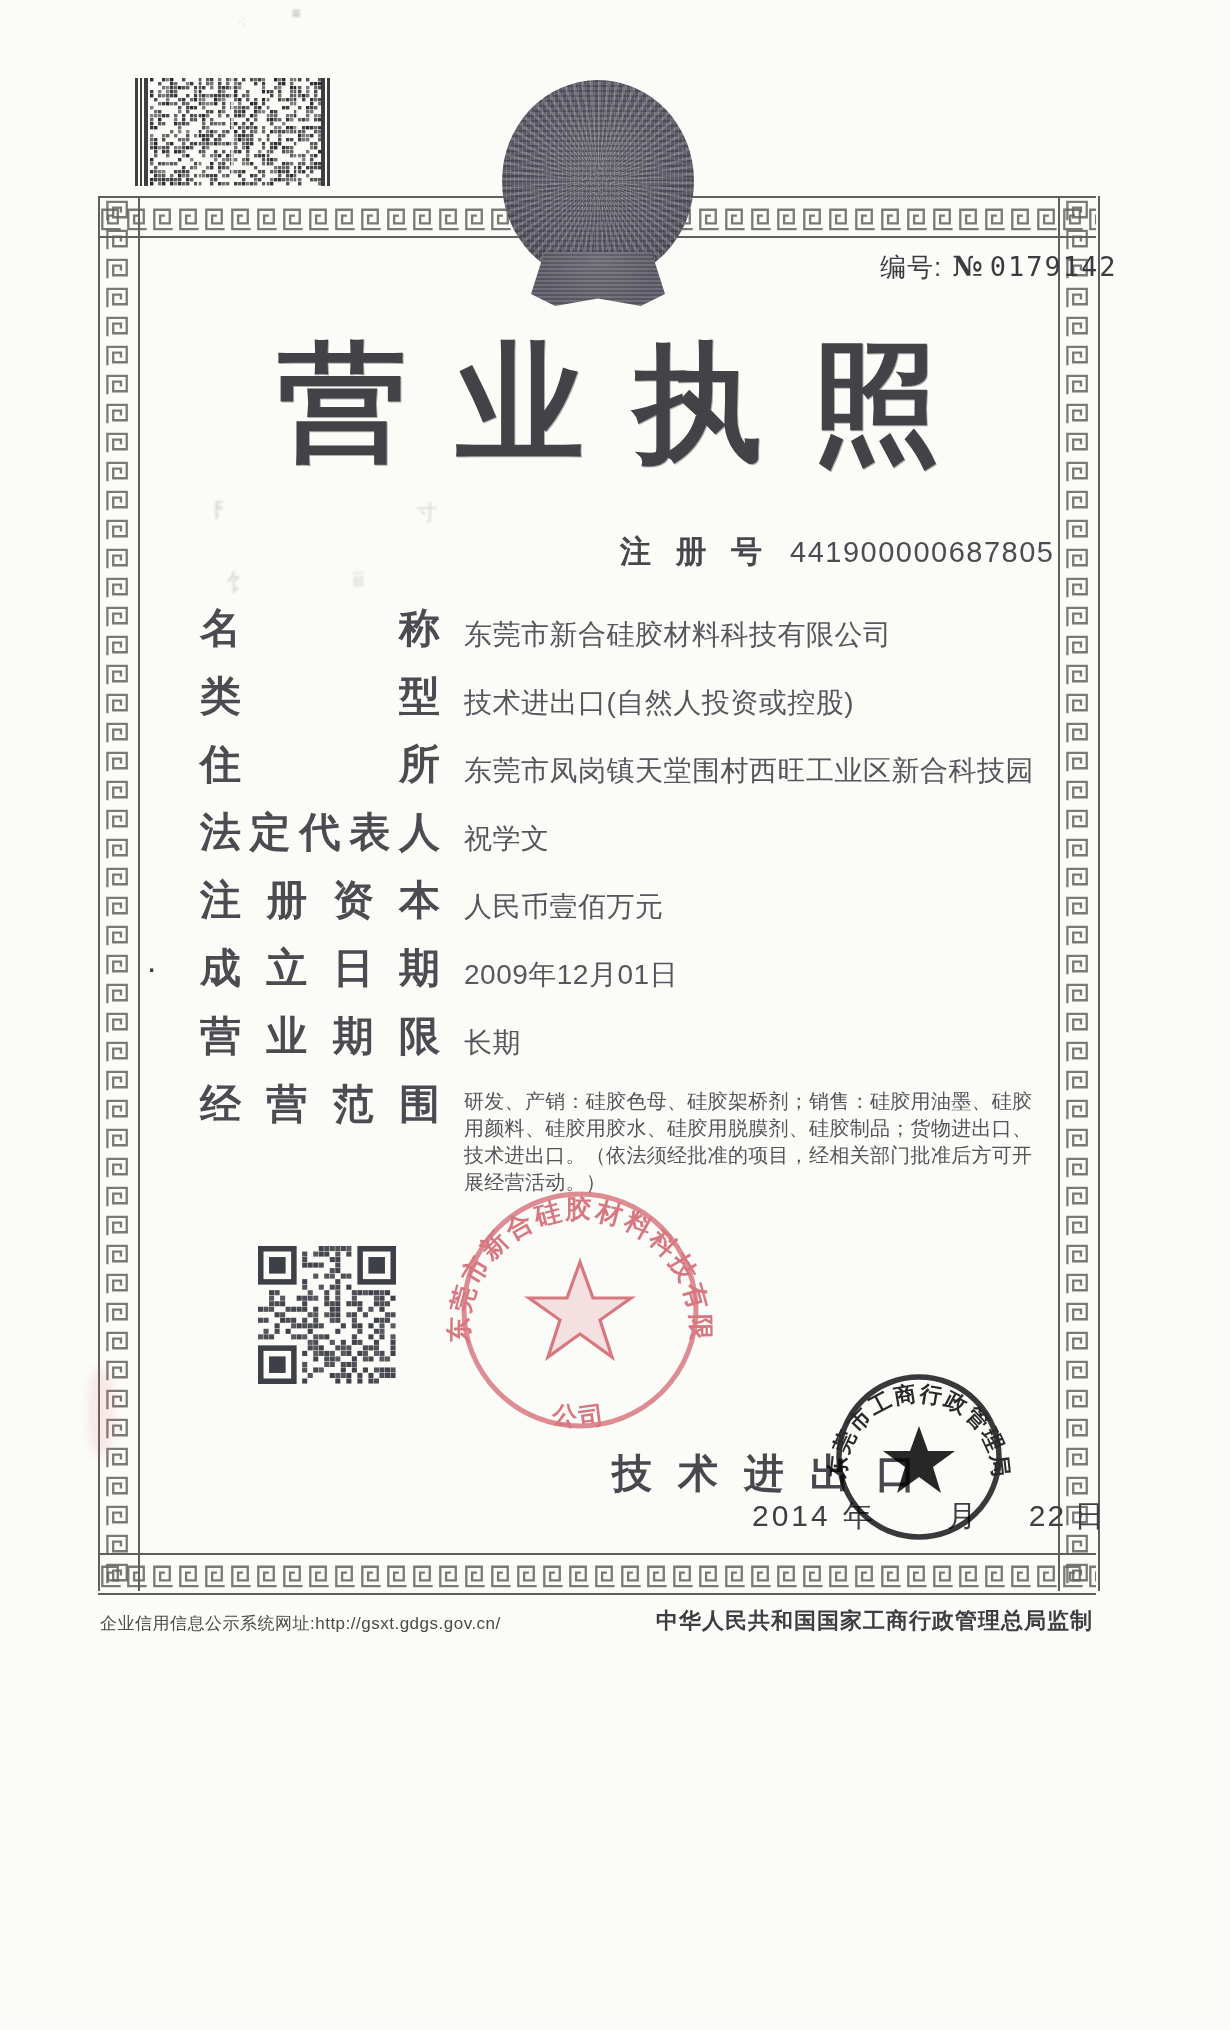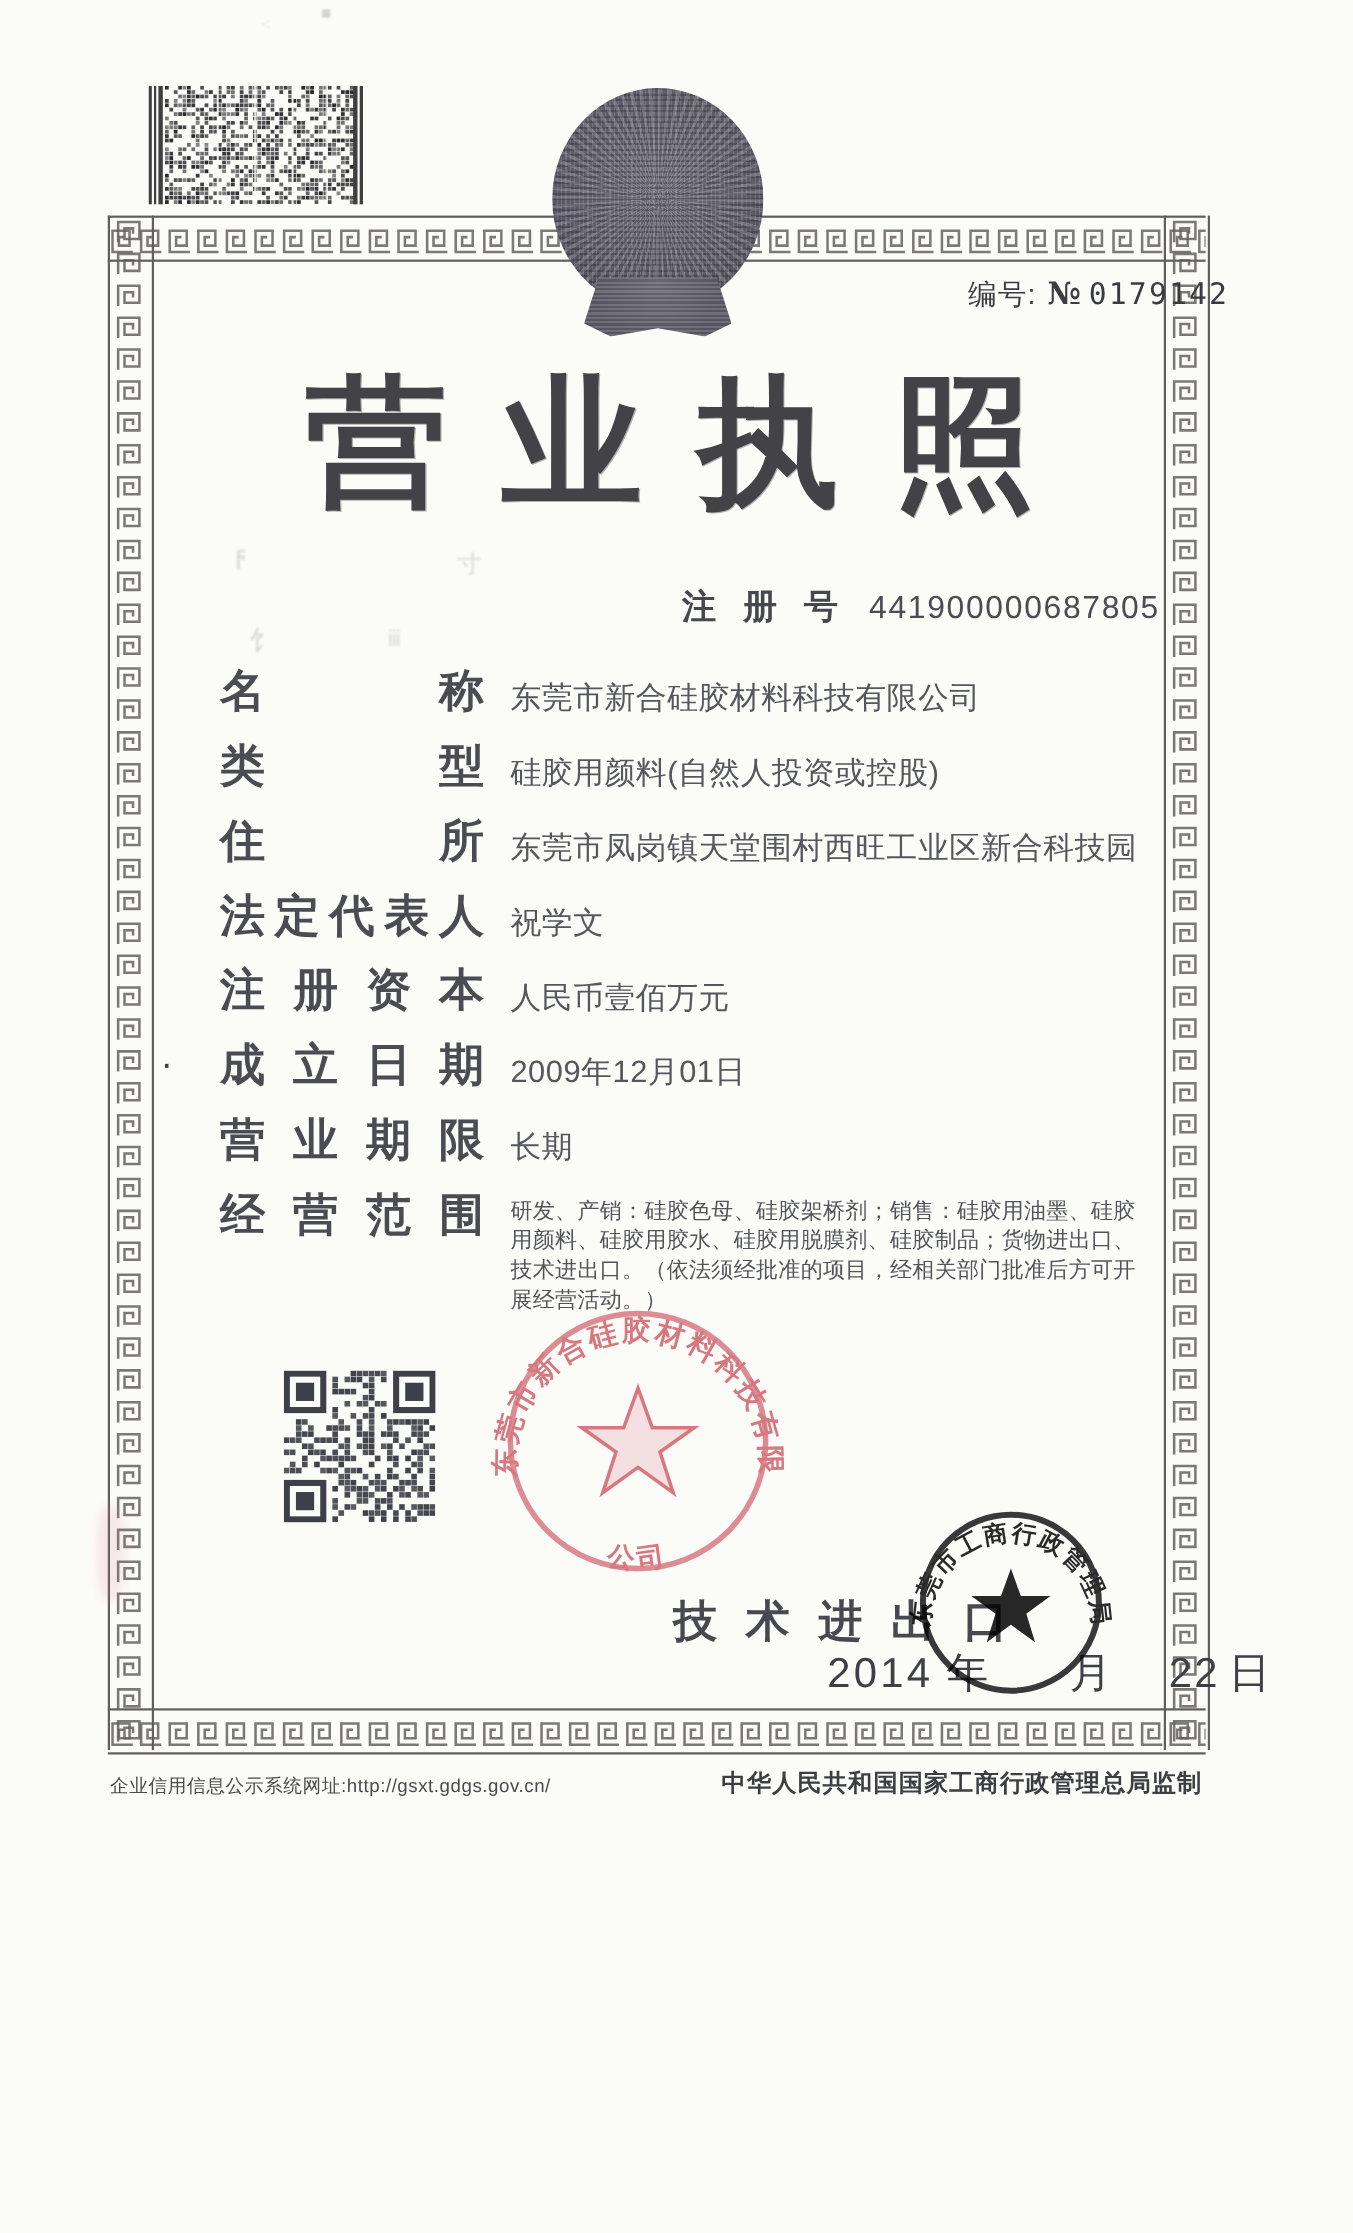--- a/index.html
+++ b/index.html
@@ -61,21 +61,21 @@
   .frow{display:flex;align-items:flex-start;height:68px}
   .frow.last{height:auto}
   .flabel{width:240px;flex:0 0 240px;display:flex;justify-content:space-between;
     font-size:41px;font-weight:700;color:#4b4c51;line-height:1.1}
   .fvalue{margin-left:24px;font-size:28px;color:#56575d;padding-top:10px;letter-spacing:.5px;white-space:nowrap}
   .fvalue.para{white-space:normal;font-size:20px;line-height:1.35;width:572px;padding-top:6px;letter-spacing:.3px;color:#53545a}
   .dot-artifact{left:146px;top:948px;z-index:3;font-size:34px;color:#3d3d42}
 
   
   .registrar{left:612px;top:1446px;z-index:3;font-size:40px;font-weight:700;letter-spacing:26px;color:#48494e;white-space:nowrap}
-  .dateline{left:752px;top:1496px;z-index:3;font-size:38px;color:#3f4046;white-space:nowrap}
+  .dateline{left:752px;top:1496px;z-index:3;font-size:30px;color:#3f4046;white-space:nowrap}
   .dateline span{display:inline-block}
   .d-year{letter-spacing:3px}
   .d-yu{margin-left:12px}
   .d-mu{margin-left:74px}
   .d-day{margin-left:52px;letter-spacing:2px}
   .d-du{margin-left:8px}
 
   
   #qr{left:258px;top:1246px;z-index:2}
 
@@ -1306,21 +1306,21 @@
         <span>名</span>
         <span>称</span>
       </span>
     <span class="fvalue">东莞市新合硅胶材料科技有限公司</span>
   </div>
   <div class="frow">
     <span class="flabel">
         <span>类</span>
         <span>型</span>
       </span>
-    <span class="fvalue">硅胶用颜料(自然人投资或控股)</span>
+    <span class="fvalue">技术进出口(自然人投资或控股)</span>
   </div>
   <div class="frow">
     <span class="flabel">
         <span>住</span>
         <span>所</span>
       </span>
     <span class="fvalue">东莞市凤岗镇天堂围村西旺工业区新合科技园</span>
   </div>
   <div class="frow">
     <span class="flabel">

